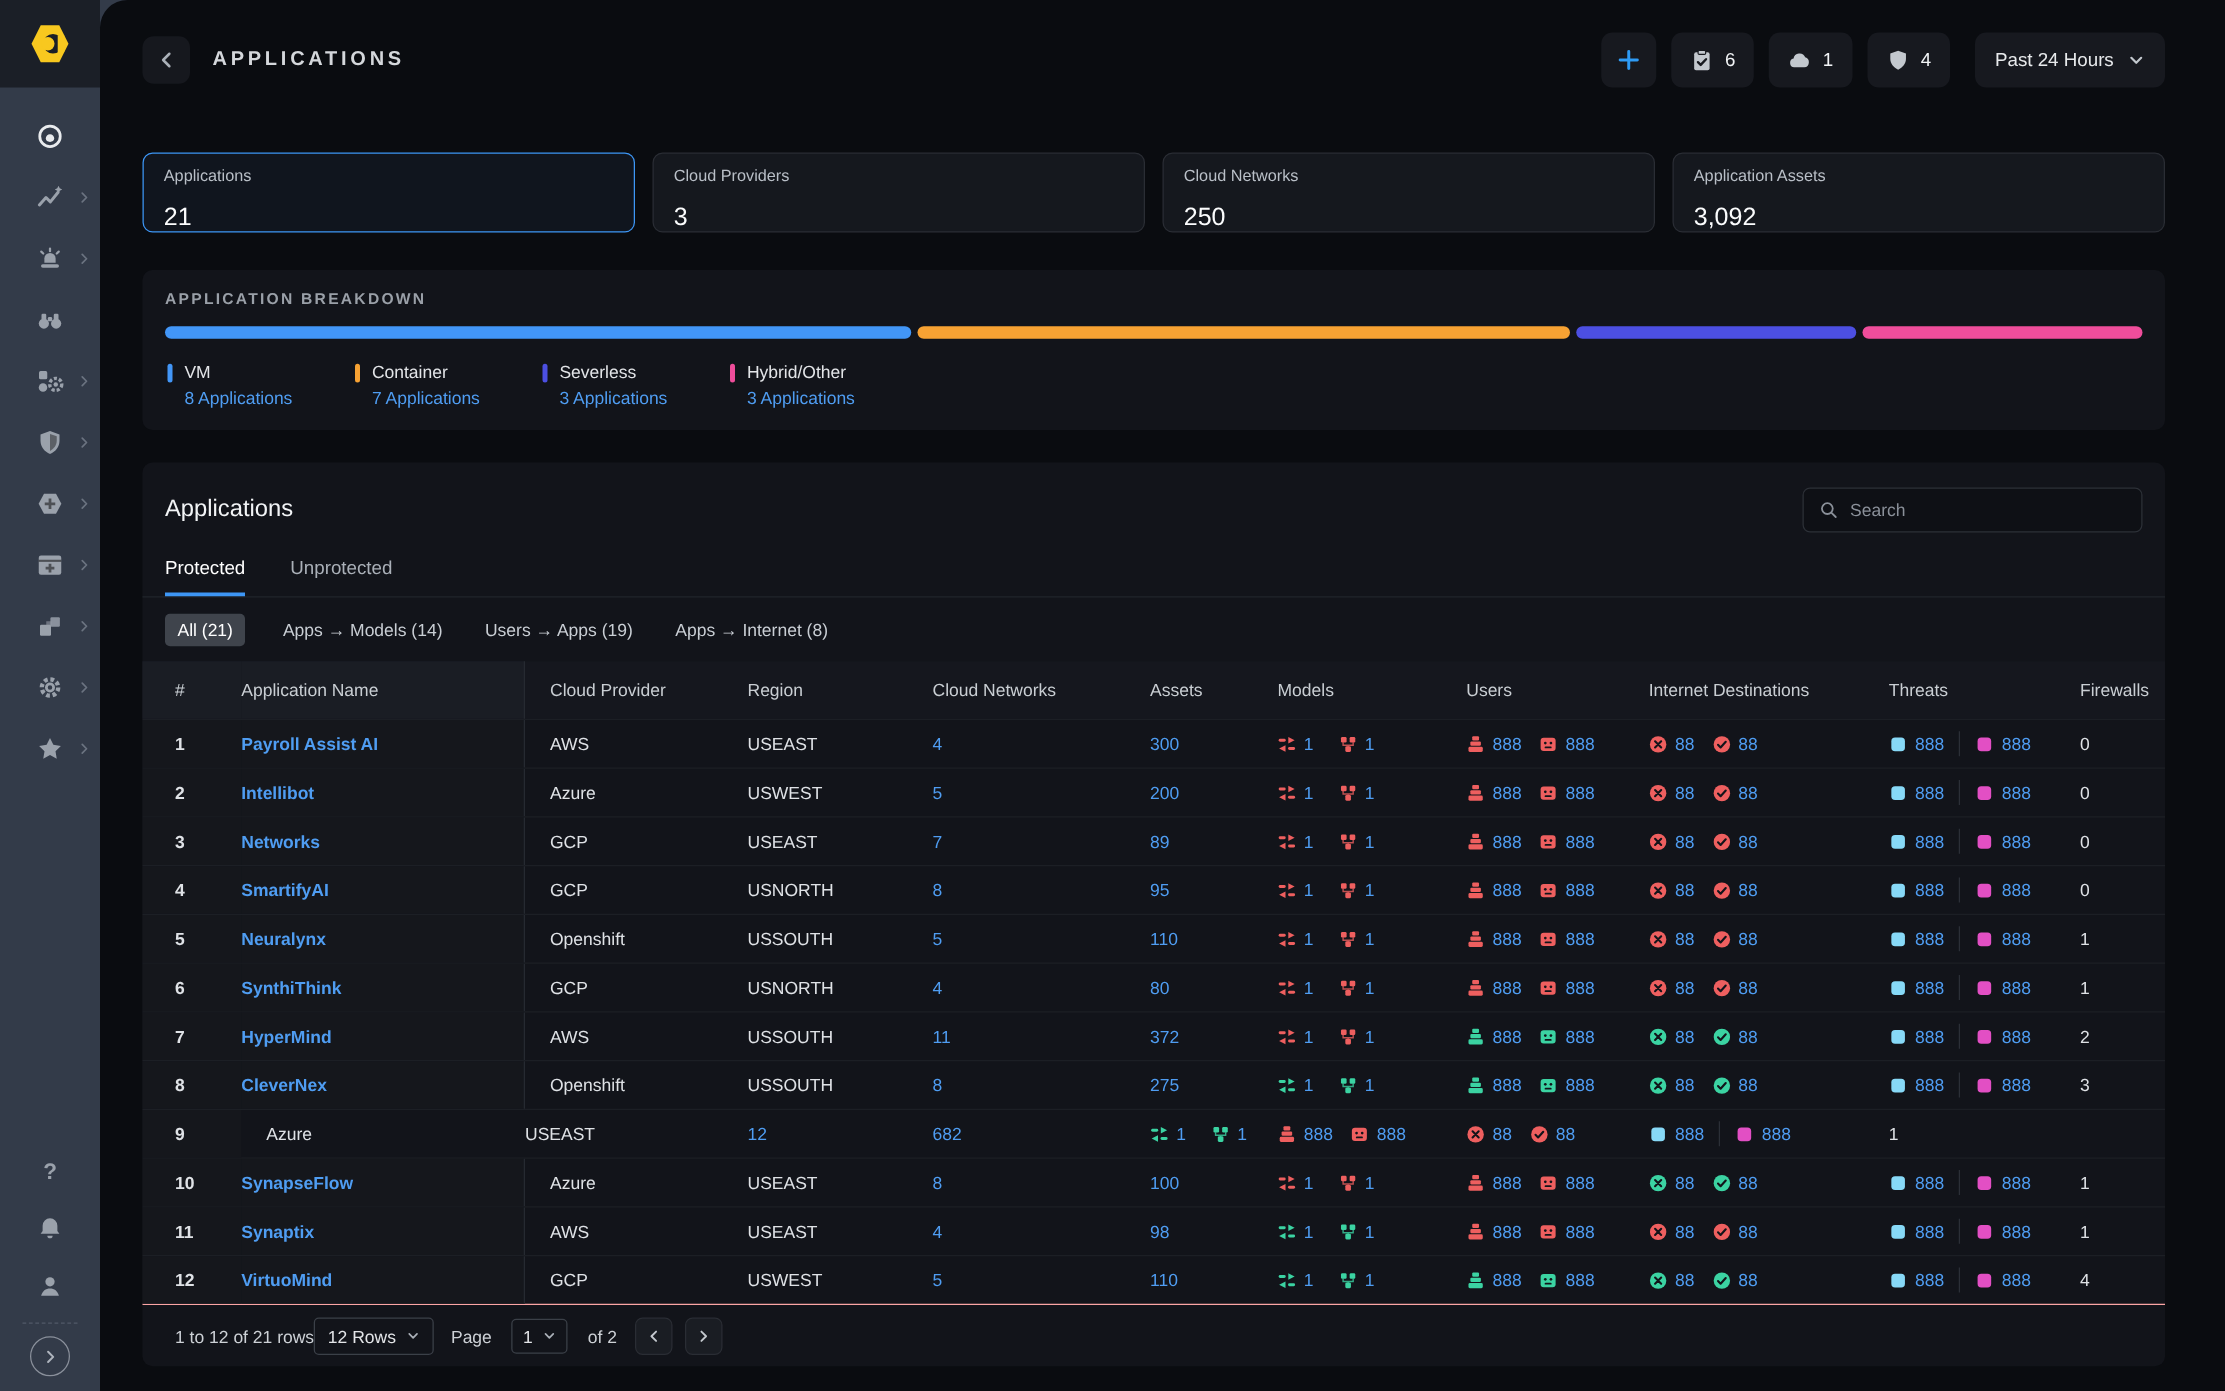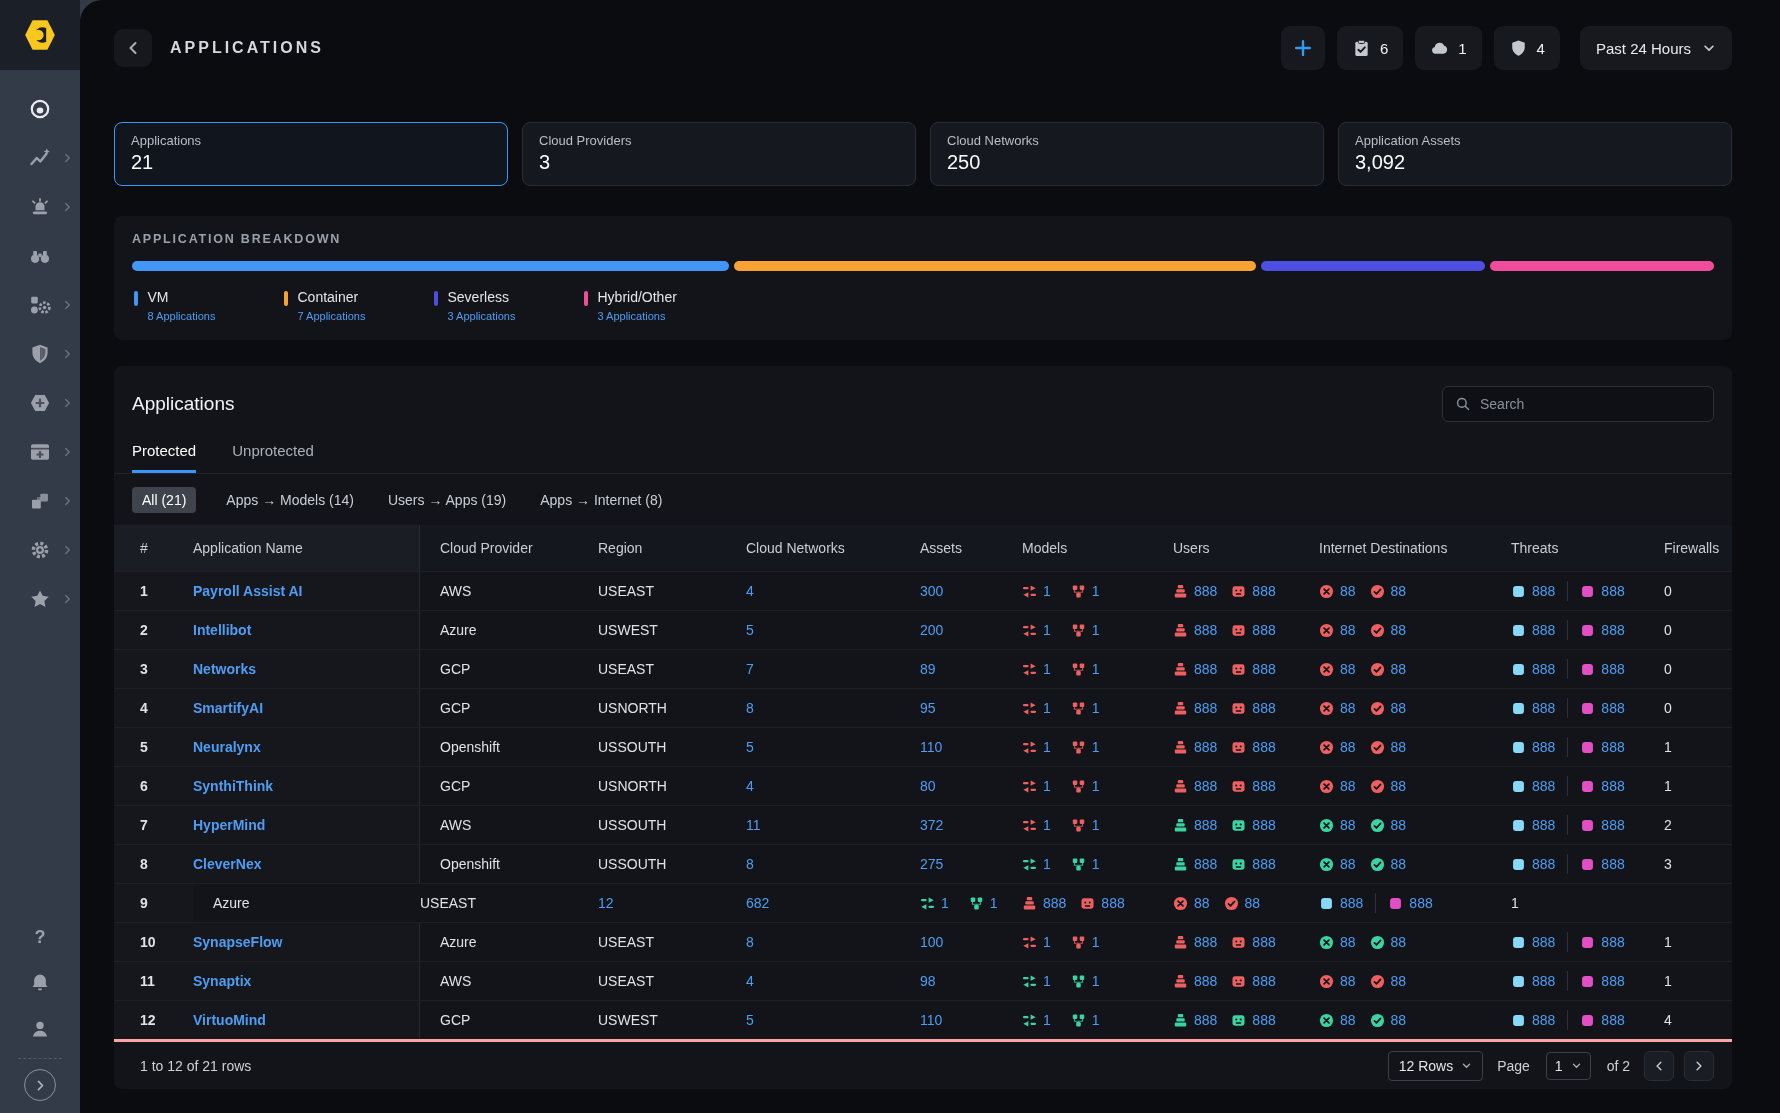--- a/index.html
+++ b/index.html
@@ -40,33 +40,33 @@
   .badge .b-count{font-size:15px;color:#f2f4f6}
   .time-btn{height:44px;border:none;border-radius:9px;background:#17191f;display:flex;align-items:center;gap:11px;padding:0 16px;color:#e8eaec;font-size:15px;cursor:pointer;margin-left:8px}
   .time-btn .chev{width:14px;height:14px;color:#c3c8ce}
   .time-btn .chev svg{width:14px;height:14px}
 
   
   .stats{margin-top:52px;display:flex;gap:14px}
   .stat-card{flex:1;height:64px;background:#15181e;border:1px solid #2a2d34;border-radius:8px;padding:10px 16px;cursor:pointer}
   .stat-card.sel{background:#10151e;border:1px solid #3d96f5}
   .stat-label{font-size:13px;color:#b9bfc7}
-  .stat-value{font-size:20px;color:#fbfcfd;margin-top:3px}
+  .stat-value{font-size:20px;color:#fbfcfd;margin-top:15px}
 
   
   .panel{background:#12141a;border-radius:8px}
   .breakdown{margin-top:30px;padding:16px 18px 18px}
   .bd-title{font-size:12.5px;letter-spacing:1.8px;color:#9aa0a8;font-weight:bold}
   .bd-bar{margin-top:15px;display:flex;gap:5px;height:10px}
   .bd-seg{height:10px;border-radius:5px}
   .bd-legend{display:flex;margin-top:18px;padding-left:2px}
   .bd-leg-item{width:150px;display:flex;gap:10px}
   .bd-marker{width:3.5px;height:15px;border-radius:2px;margin-top:2px}
   .bd-leg-label{font-size:14px;color:#e3e5e8}
-  .bd-leg-count{font-size:11px;color:#4f9df2;margin-top:5px;cursor:pointer}
+  .bd-leg-count{font-size:14px;color:#4f9df2;margin-top:5px;cursor:pointer}
 
   
   .apps{margin-top:26px;padding-top:20px}
   .apps-head{display:flex;align-items:center;justify-content:space-between;padding:0 18px}
   .apps-head h2{font-size:19px;font-weight:500;color:#f2f4f6}
   .search{width:272px;height:36px;background:#0e1015;border:1px solid #2c3037;border-radius:6px;display:flex;align-items:center;gap:9px;padding:0 12px}
   .search .s-ic{width:16px;height:16px;color:#8a9099}
   .search .s-ic svg{width:16px;height:16px}
   .search input{flex:1;background:transparent;border:none;outline:none;color:#dfe2e6;font-size:14px;font-family:inherit}
   .search input::placeholder{color:#8a9099}
@@ -94,21 +94,21 @@
   .num{color:#4f9df2;text-decoration:none;cursor:pointer}
   .chip{display:inline-flex;align-items:center;gap:6px;cursor:pointer}
   .chip .ci{display:inline-flex}
   .chip .ci svg{width:15px;height:15px}
   .chip .cv{color:#4f9df2;font-size:14px}
   .c-mod .chip+.chip{margin-left:20px}
   .c-usr .chip+.chip,.c-int .chip+.chip{margin-left:14px}
   .vdiv{width:1px;height:20px;background:#2b2f37;margin:0 12px}
 
   
-  .t-foot{height:50px;border-top:3px solid #fca5a5;display:flex;align-items:center;justify-content:space-between;padding:0 18px 0 26px}
+  .t-foot{height:50px;border-top:1px solid #fca5a5;display:flex;align-items:center;justify-content:flex-start;padding:0 18px 0 26px}
   .foot-sum{font-size:14px;color:#cdd1d6}
   .foot-right{display:flex;align-items:center;gap:14px}
   .rows-select,.page-select{background:transparent;border:1px solid #3b4048;border-radius:4px;color:#e3e5e8;font-size:14px;font-family:inherit;display:flex;align-items:center;gap:8px;padding:6px 10px;cursor:pointer}
   .page-select{padding:5px 8px;margin:0 2px}
   .chev.sm{width:11px;height:11px;color:#aab0b8}
   .chev.sm svg{width:11px;height:11px}
   .page-lb{font-size:14px;color:#cdd1d6}
   .pg-btn{width:30px;height:30px;background:#1a1d23;border:1px solid #2a2d34;border-radius:6px;color:#c3c8ce;display:flex;align-items:center;justify-content:center;cursor:pointer}
   .pg-btn svg{width:12px;height:12px}
   .pg-btn+.pg-btn{margin-left:-4px}

